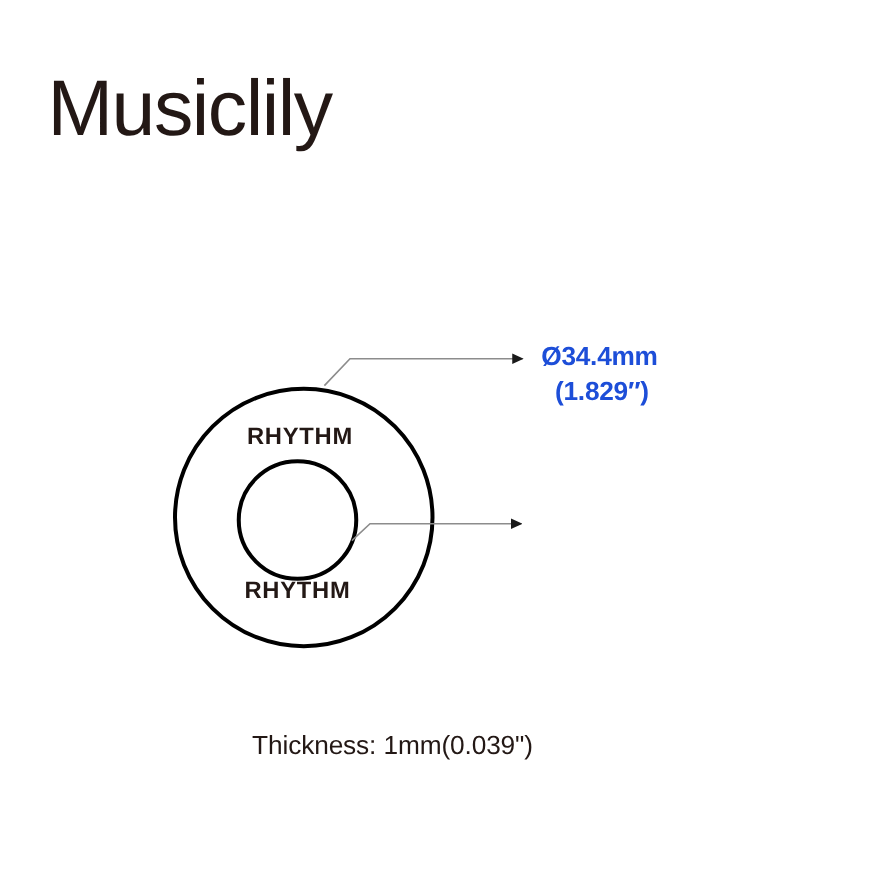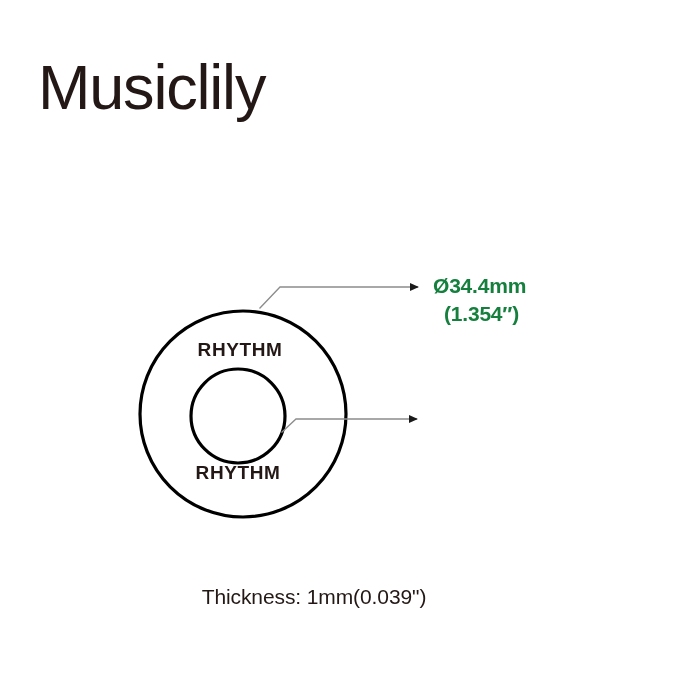--- a/index.html
+++ b/index.html
@@ -54,21 +54,21 @@
     white-space: nowrap;
     transform: translate(-50%, -50%);
   }
   #label-rhythm { left: 240px; top: 350px; }
   #label-treble { left: 238px; top: 473px; }
 
   
   .dim-callout {
     position: absolute;
     font-family: "Liberation Sans", sans-serif;
-    color: #15803d;
+    color: #1d4ed8;
     white-space: nowrap;
   }
   .dim-primary {
     font-size: 21px;
     font-weight: 700;
     letter-spacing: -0.2px;
     line-height: 1;
   }
   .dim-secondary {
     font-size: 21px;
@@ -119,19 +119,19 @@
 
     <path d="M 281.5 432.5 L 296 419 L 417 419" fill="none" stroke="#8c8c8c" stroke-width="1.3" marker-end="url(#arrowhead)"></path>
   </svg>
 
   <div class="ring-label" id="label-rhythm">RHYTHM</div>
 
   <div class="ring-label" id="label-treble">RHYTHM</div>
 
   <div class="dim-callout" id="callout-outer">
     <div class="dim-primary">Ø34.4mm</div>
-    <div class="dim-secondary">(1.354″)</div>
+    <div class="dim-secondary">(1.829″)</div>
   </div>
 
 
   <div id="thickness-caption">Thickness: 1mm(0.039")</div>
 
 </div>
 
 </body></html>

